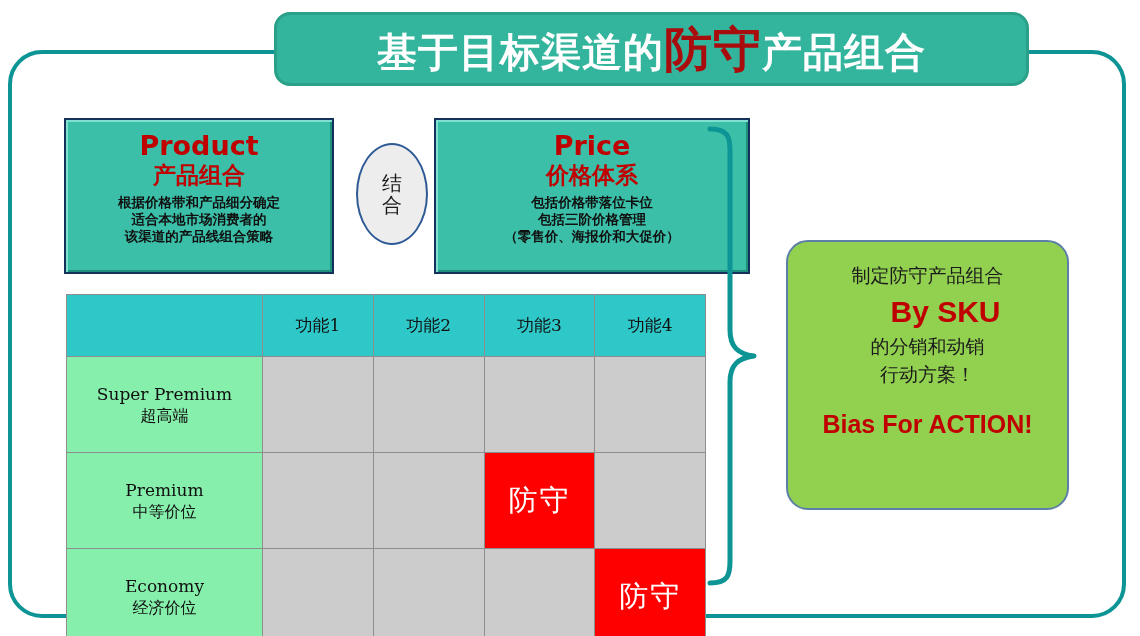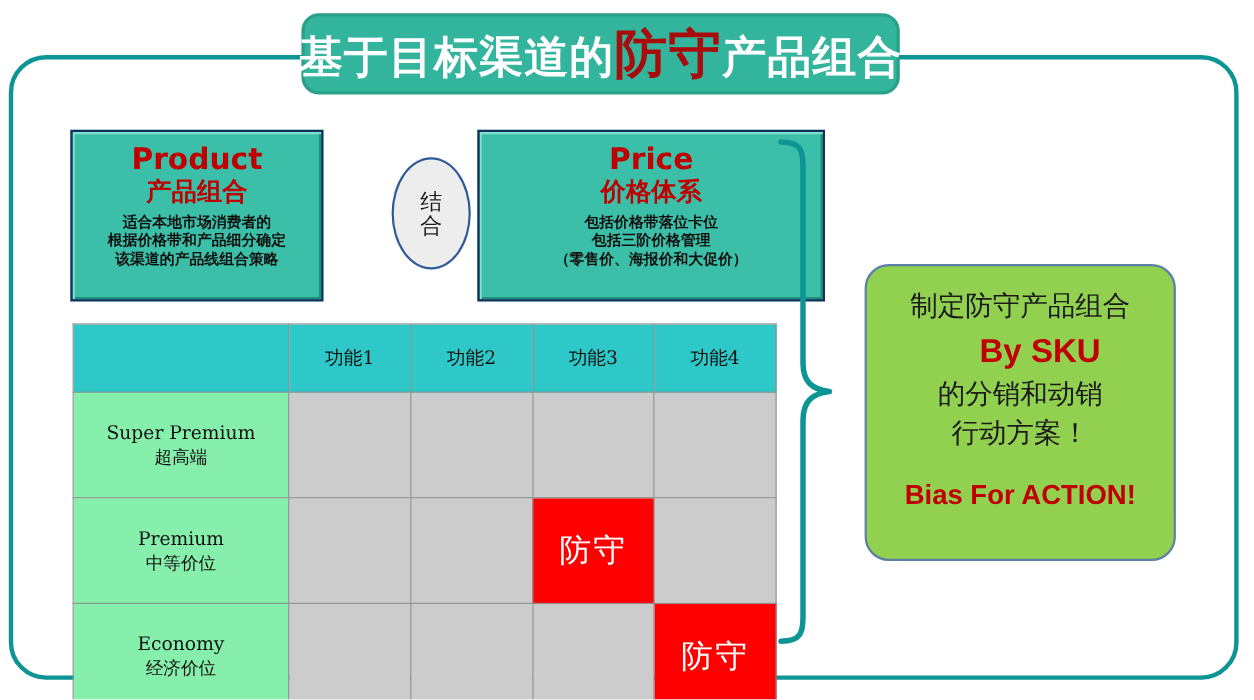--- a/index.html
+++ b/index.html
@@ -27,21 +27,21 @@
     border: 4px solid #0d9494;
     border-radius: 34px;
     box-sizing: border-box;
   }
 
   
   #title-banner {
     position: absolute;
     left: 274px;
     top: 12px;
-    width: 544px;
+    width: 755px;
     height: 74px;
     background: #33b49c;
     border: 3px solid #2aa088;
     border-radius: 16px;
     box-sizing: border-box;
     display: flex;
     align-items: center;
     justify-content: center;
     white-space: nowrap;
   }
@@ -62,21 +62,21 @@
   
   .bevel-box {
     position: absolute;
     background: #3cbfa8;
     border: 2px solid #16305c;
     box-sizing: border-box;
     box-shadow: inset 2px 2px 0 #7fe0cf, inset -2px -2px 0 #1d8f7c;
     text-align: center;
     padding-top: 10px;
   }
-  #product-box { left: 64px;  top: 118px; width: 230px; height: 156px; }
+  #product-box { left: 64px;  top: 118px; width: 270px; height: 156px; }
   #price-box   { left: 434px; top: 118px; width: 316px; height: 156px; }
 
   .bevel-title-en {
     font-family: "DejaVu Sans", "Liberation Sans", sans-serif;
     font-size: 27px;
     font-weight: 700;
     color: #c00000;
     line-height: 1.15;
   }
   .bevel-title-cn {
@@ -188,22 +188,22 @@
     width: 283px;
     height: 270px;
     background: #92d050;
     border: 2px solid #5c7fa8;
     border-radius: 22px;
     box-sizing: border-box;
     text-align: center;
     padding-top: 20px;
   }
   .action-line {
-    font-family: Liberation Mono, monospace;
-    font-size: 25px;
+    font-family: Liberation Sans, sans-serif;
+    font-size: 19px;
     color: #1a1a1a;
     line-height: 1.45;
     white-space: nowrap;
   }
   .action-sku {
     font-family: "Liberation Sans", "DejaVu Sans", sans-serif;
     font-size: 30px;
     font-weight: 700;
     color: #c00000;
     line-height: 1.45;
@@ -226,22 +226,22 @@
   <div id="outer-frame"></div>
 
   <div id="title-banner">
     <div class="title-text"><span>基于目标渠道的</span><span class="hl">防守</span><span>产品组合</span></div>
   </div>
 
   <div class="bevel-box" id="product-box">
     <div class="bevel-title-en">Product</div>
     <div class="bevel-title-cn">产品组合</div>
     <div class="bevel-desc">
+      <div>根据价格带和产品细分确定</div>
       <div>适合本地市场消费者的</div>
-      <div>根据价格带和产品细分确定</div>
       <div>该渠道的产品线组合策略</div>
     </div>
   </div>
 
   <div id="combine-ellipse">
     <div class="ellipse-char">结</div>
     <div class="ellipse-char">合</div>
   </div>
 
   <div class="bevel-box" id="price-box">

